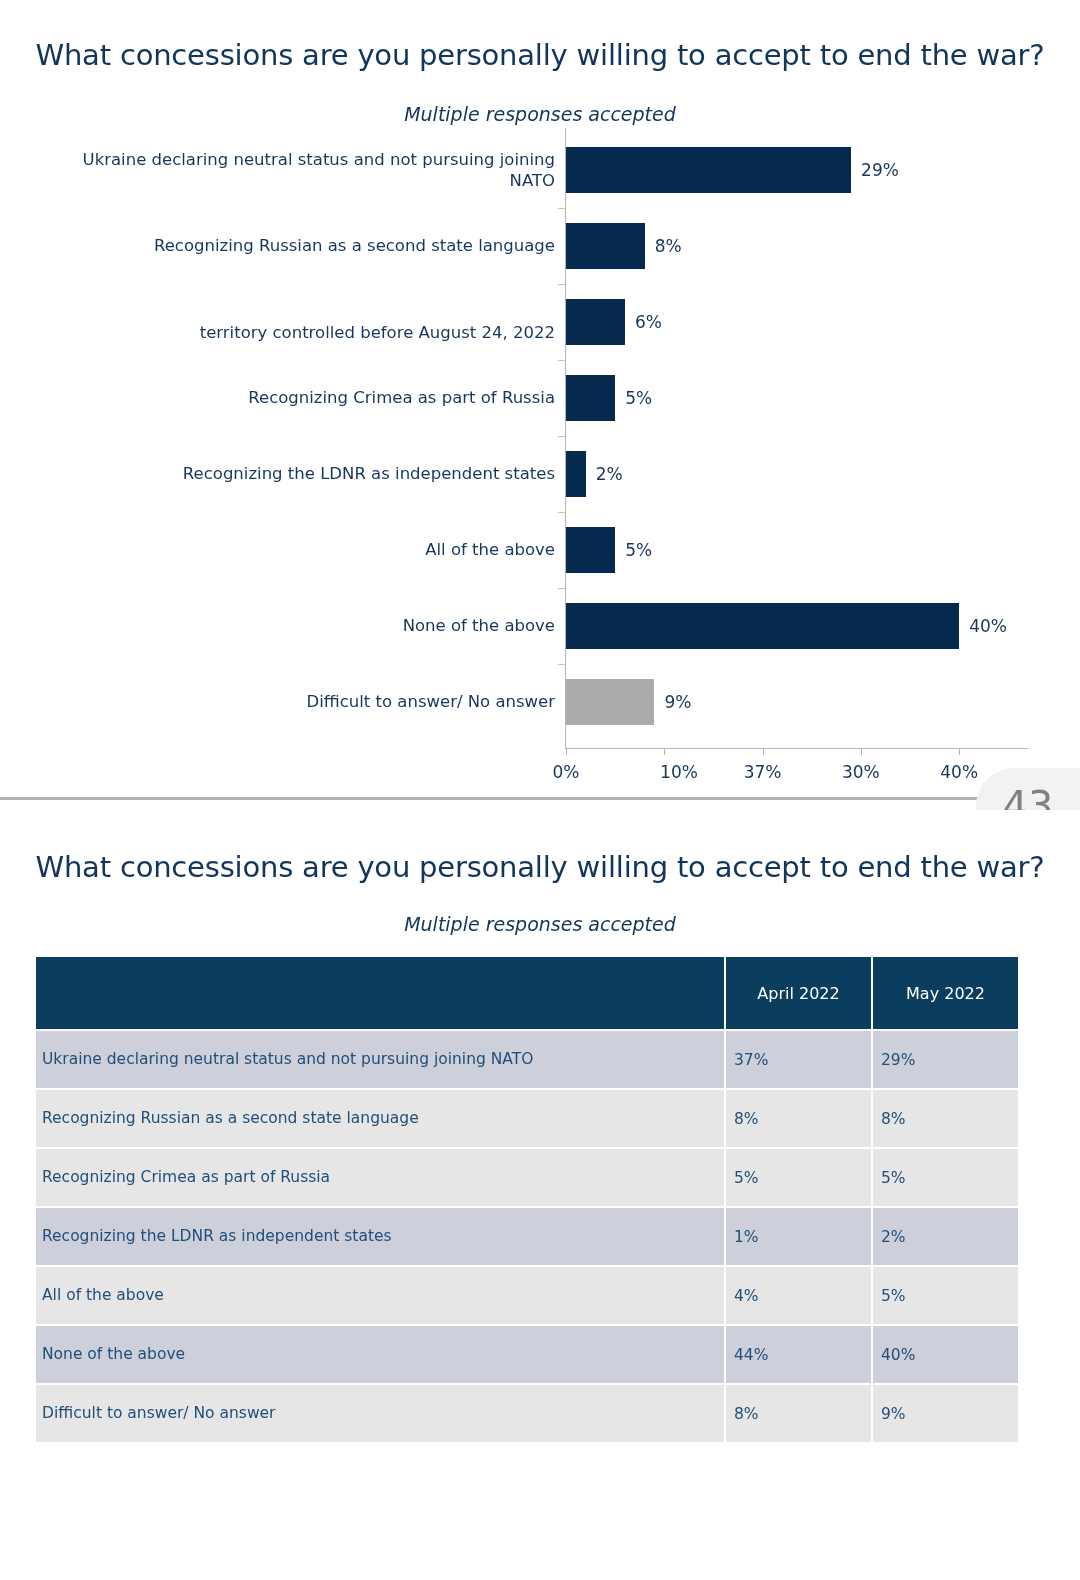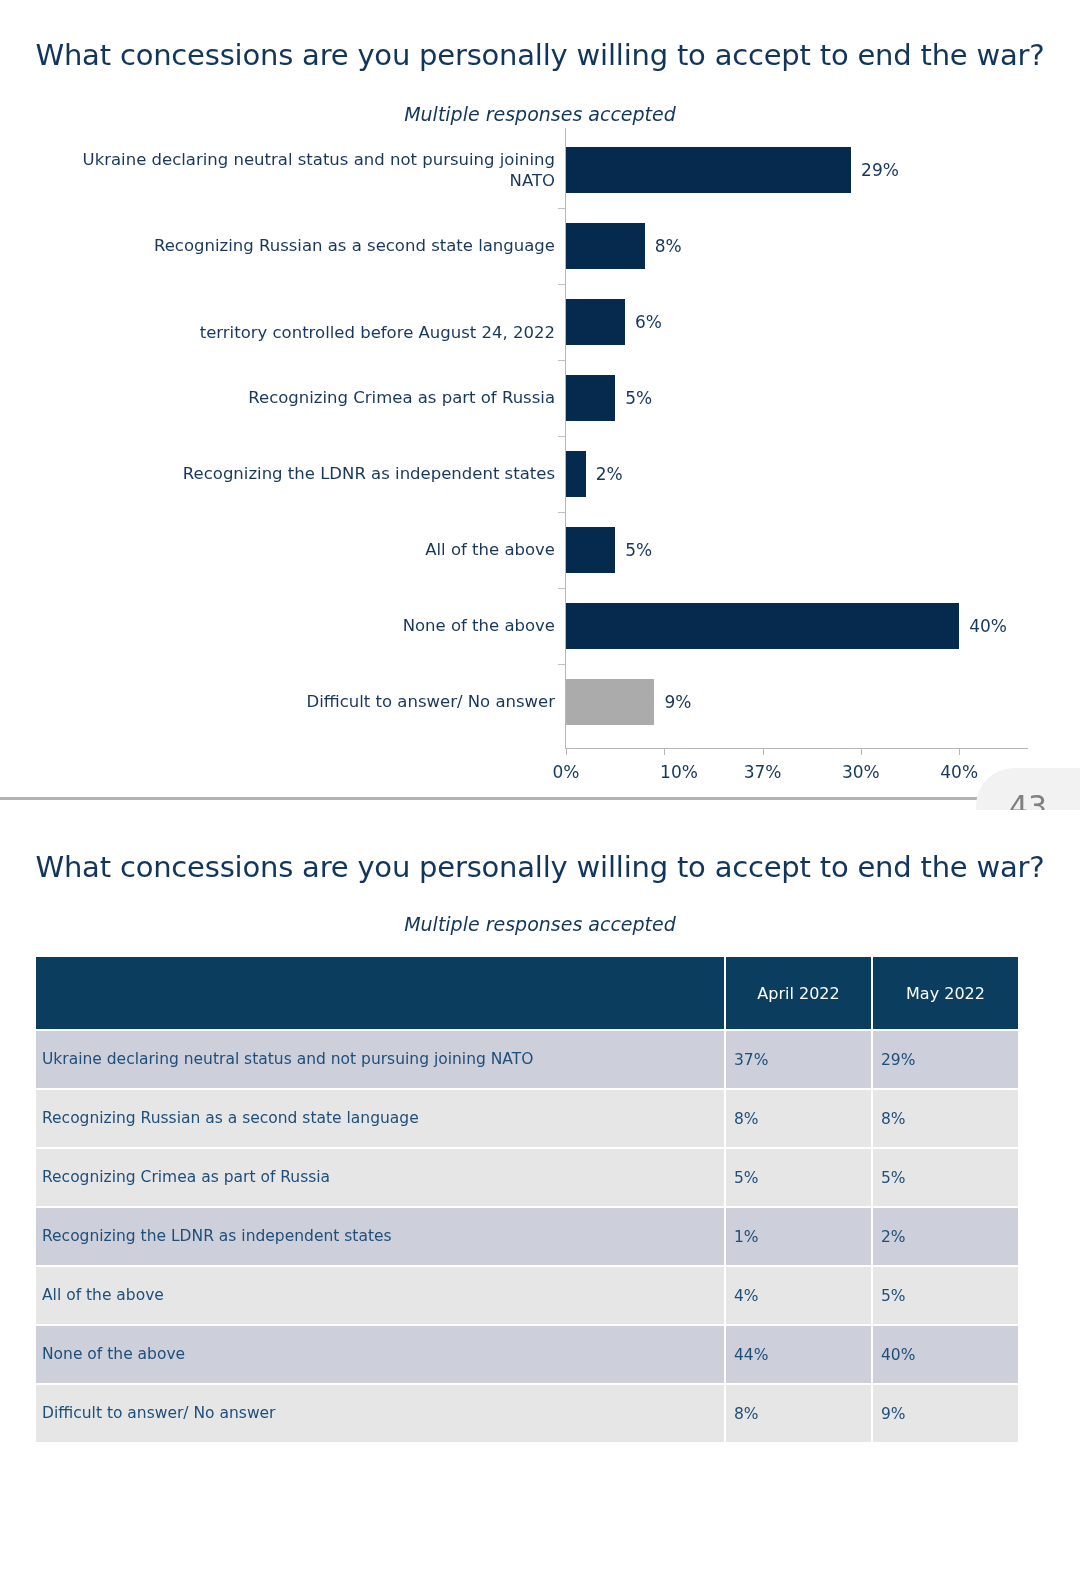--- a/index.html
+++ b/index.html
@@ -154,21 +154,21 @@
     position: absolute;
     left: 976px;
     top: 768px;
     width: 104px;
     height: 76px;
     background: #f2f2f2;
     border-radius: 38px 0 0 38px;
     display: flex;
     align-items: center;
     justify-content: center;
-    font-size: 30px;
+    font-size: 40px;
     color: #808080;
   }
 
   
   .slide2 {
     position: absolute;
     left: 0; top: 810px;
     width: 1080px;
     height: 770px;
     background: #ffffff;

